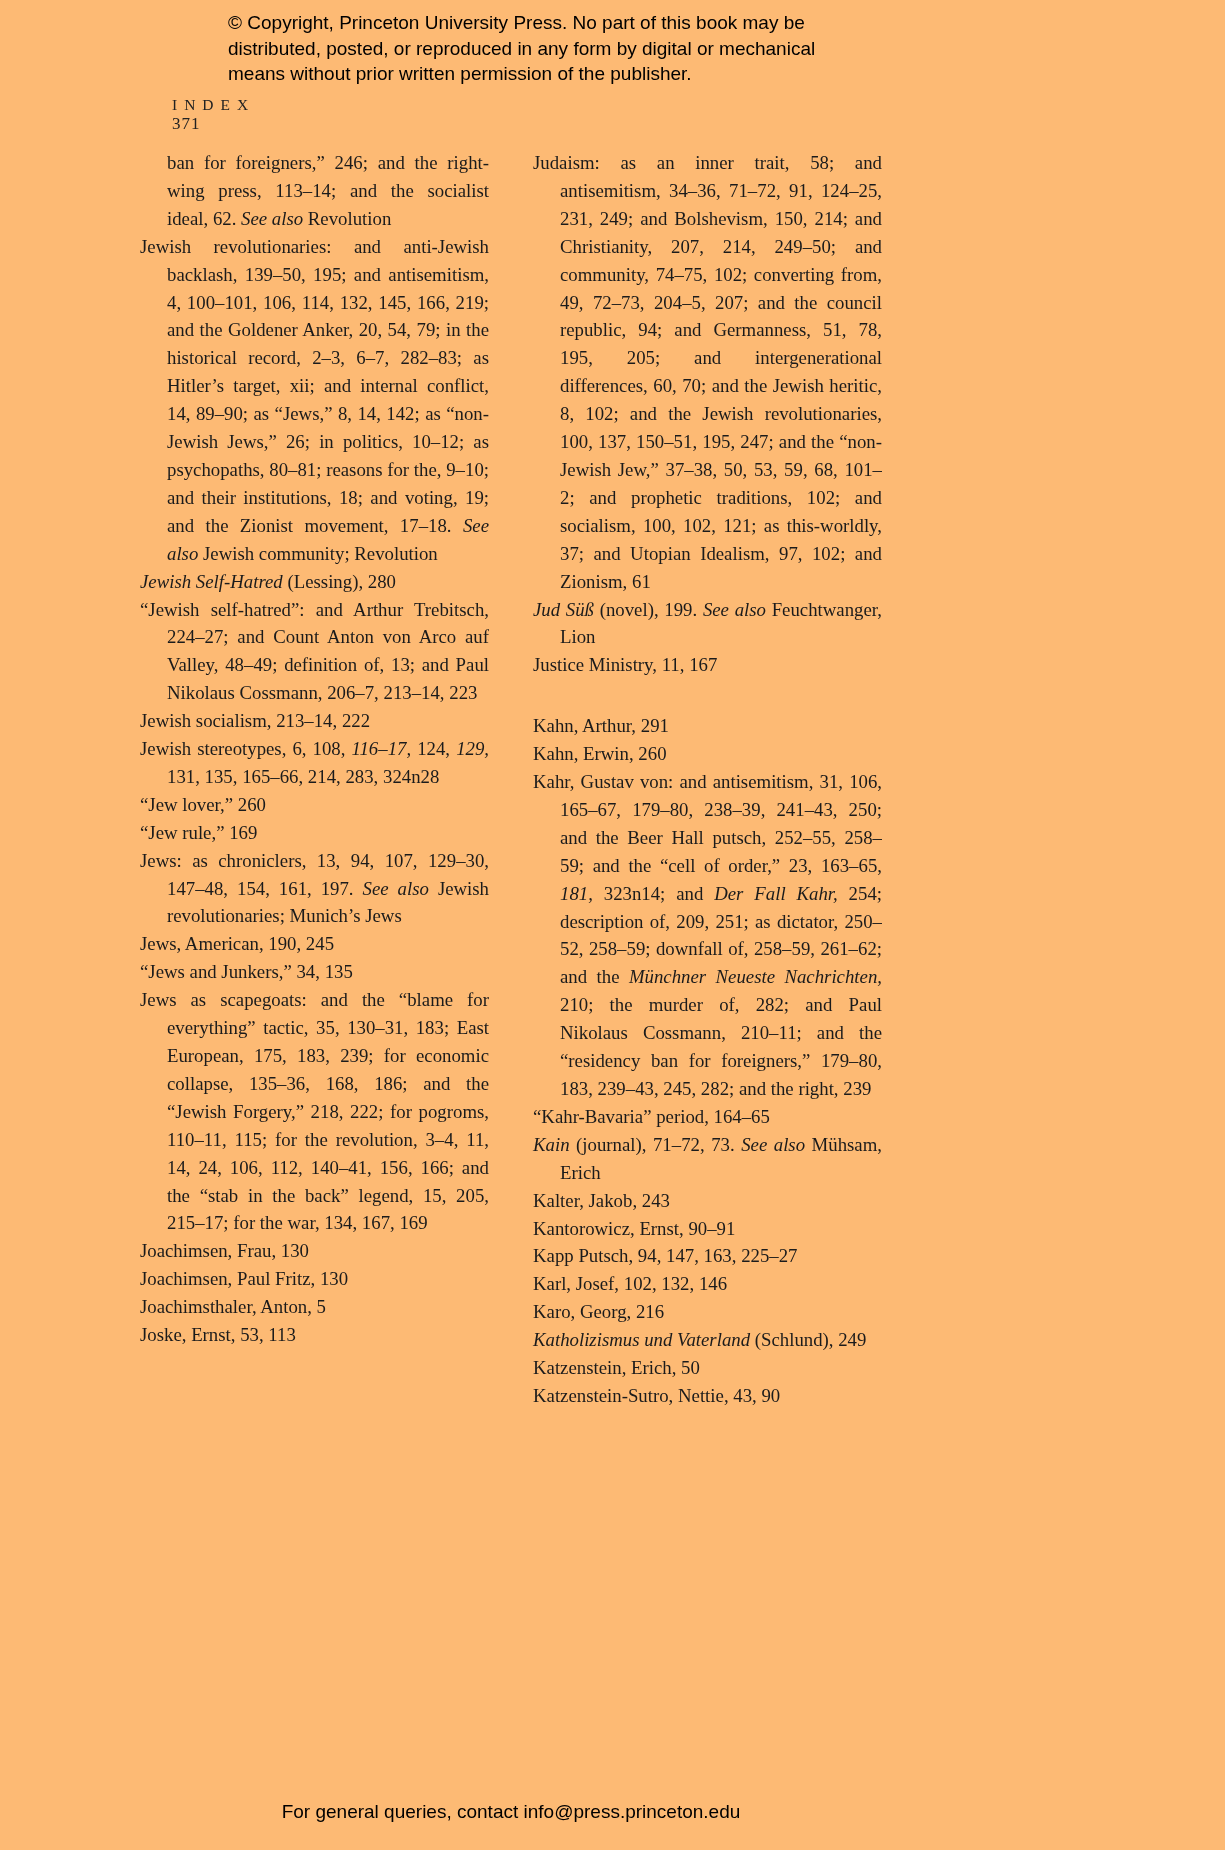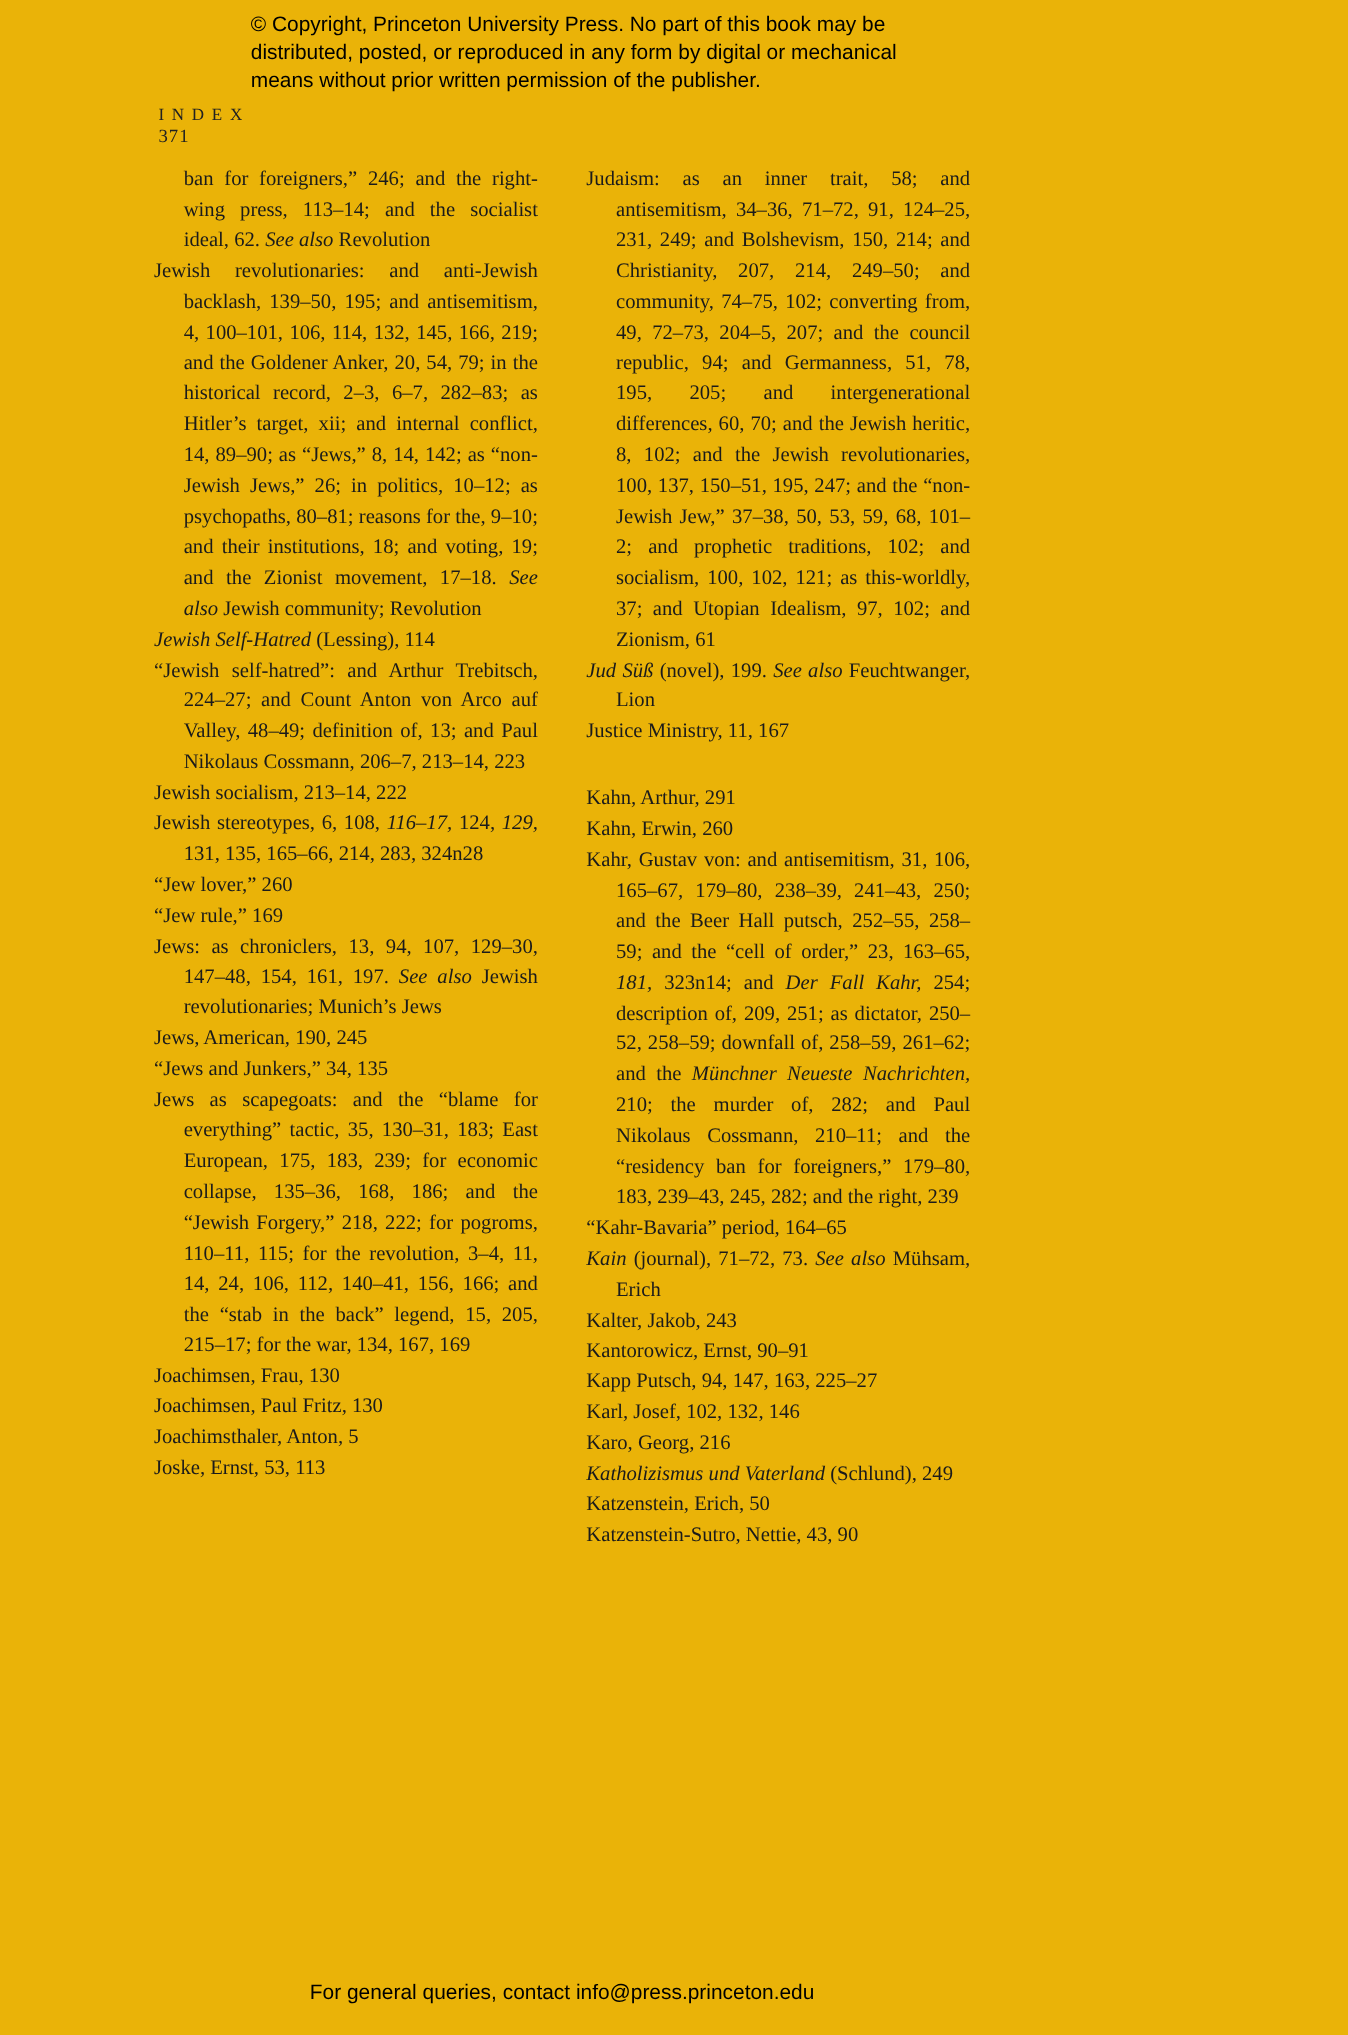--- a/index.html
+++ b/index.html
@@ -1,21 +1,21 @@
 <!DOCTYPE html>
 <html lang="en"><head>
 <meta charset="utf-8">
 <style>
   * { margin: 0; padding: 0; box-sizing: border-box; }
   html, body { background: #ffffff; }
   .page {
     position: relative;
     width: 1225px;
     height: 1850px;
-    background: #eab308;
+    background: #fdba74;
     font-family: "Liberation Serif", serif;
     color: #1b1b1b;
     overflow: hidden;
   }
   .copyright {
     position: absolute;
     left: 228px;
     top: 10px;
     width: 596px;
     font-family: "Liberation Sans", sans-serif;
@@ -32,21 +32,21 @@
     justify-content: center;
     align-items: baseline;
     color: #222222;
     flex-direction: column;
   }
   .head-title {
     font-size: 15.5px;
     letter-spacing: 7px;
   }
   .head-page {
-    margin-left: 4px;
+    margin-left: 32px;
     font-size: 17px;
     letter-spacing: 1px;
   }
   .columns {
     position: absolute;
     top: 149px;
     left: 140px;
     width: 742px;
     display: flex;
     column-gap: 44px;
@@ -83,21 +83,21 @@
 
   <div class="running-head">
     <span class="head-title">INDEX</span>
     <span class="head-page">371</span>
   </div>
 
   <div class="columns">
     <div class="col">
         <p class="entry continuation"><span>ban for foreigners,” 246; and the right-wing press, 113–14; and the socialist ideal, 62. </span><i>See also</i><span> Revolution</span></p>
         <p class="entry"><span>Jewish revolutionaries: and anti-Jewish backlash, 139–50, 195; and antisemitism, 4, 100–101, 106, 114, 132, 145, 166, 219; and the Goldener Anker, 20, 54, 79; in the historical record, 2–3, 6–7, 282–83; as Hitler’s target, xii; and internal conflict, 14, 89–90; as “Jews,” 8, 14, 142; as “non-Jewish Jews,” 26; in politics, 10–12; as psychopaths, 80–81; reasons for the, 9–10; and their institutions, 18; and voting, 19; and the Zionist movement, 17–18. </span><i>See also</i><span> Jewish community; Revolution</span></p>
-        <p class="entry"><i>Jewish Self-Hatred</i><span> (Lessing), 114</span></p>
+        <p class="entry"><i>Jewish Self-Hatred</i><span> (Lessing), 280</span></p>
         <p class="entry"><span>“Jewish self-hatred”: and Arthur Trebitsch, 224–27; and Count Anton von Arco auf Valley, 48–49; definition of, 13; and Paul Nikolaus Cossmann, 206–7, 213–14, 223</span></p>
         <p class="entry"><span>Jewish socialism, 213–14, 222</span></p>
         <p class="entry"><span>Jewish stereotypes, 6, 108, </span><i>116–17,</i><span> 124, </span><i>129,</i><span> 131, 135, 165–66, 214, 283, 324n28</span></p>
         <p class="entry"><span>“Jew lover,” 260</span></p>
         <p class="entry"><span>“Jew rule,” 169</span></p>
         <p class="entry"><span>Jews: as chroniclers, 13, 94, 107, 129–30, 147–48, 154, 161, 197. </span><i>See also</i><span> Jewish revolutionaries; Munich’s Jews</span></p>
         <p class="entry"><span>Jews, American, 190, 245</span></p>
         <p class="entry"><span>“Jews and Junkers,” 34, 135</span></p>
         <p class="entry"><span>Jews as scapegoats: and the “blame for everything” tactic, 35, 130–31, 183; East European, 175, 183, 239; for economic collapse, 135–36, 168, 186; and the “Jewish Forgery,” 218, 222; for pogroms, 110–11, 115; for the revolution, 3–4, 11, 14, 24, 106, 112, 140–41, 156, 166; and the “stab in the back” legend, 15, 205, 215–17; for the war, 134, 167, 169</span></p>
         <p class="entry"><span>Joachimsen, Frau, 130</span></p>

